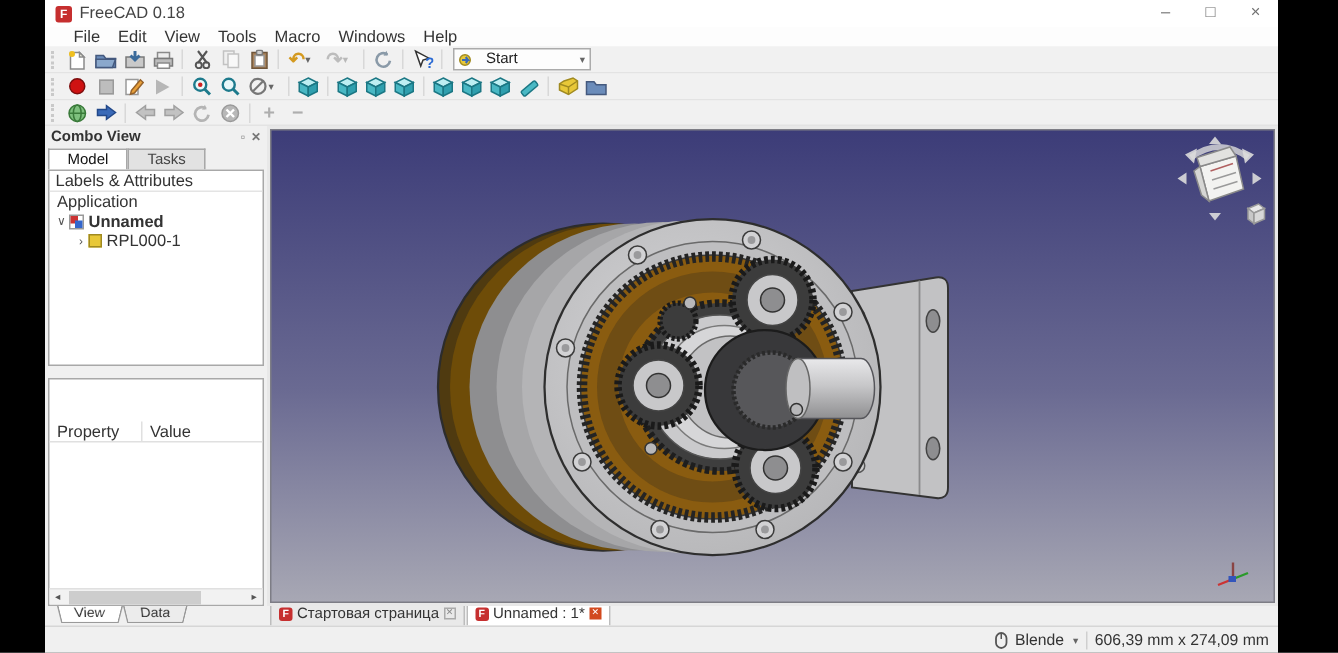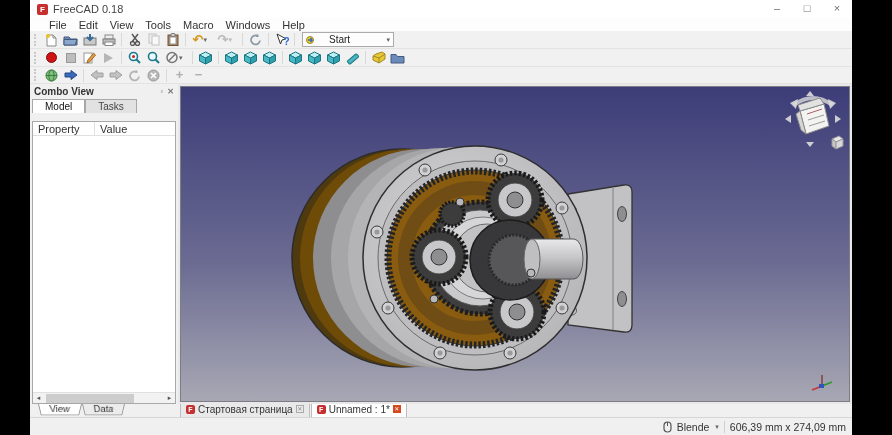--- a/index.html
+++ b/index.html
@@ -29,21 +29,21 @@
   .caret { font-size:7px; color:#666; margin-left:1px; }
   .dd-caret { font-size:7px; color:#666; width:7px; }
   .undo-glyph { font-size:13px; font-weight:bold; color:#d49a20; line-height:12px; }
   .redo-glyph { font-size:13px; font-weight:bold; color:#bcbcbc; line-height:12px; }
   .rec-dot { width:11px; height:11px; border-radius:50%; background:#cf1212; border:1px solid #7d0e0e; }
   .stop-sq { width:10px; height:10px; background:#bdbdbd; border:1px solid #9a9a9a; }
   .run-tri { width:0; height:0; border-left:9px solid #b6b6b6; border-top:5px solid transparent; border-bottom:5px solid transparent; }
   .plus-glyph,.minus-glyph { font-size:13px; font-weight:bold; color:#aeaeae; line-height:12px; }
   .wb-select { width:92px; height:15px; background:#fdfdfd; border:1px solid #ababab; display:flex;
     align-items:center; padding:0 3px; margin-left:4px; }
-  .wb-select .lbl { flex:1; font-size:10px; color:#222; padding-left:14px; }
+  .wb-select .lbl { flex:1; font-size:10px; color:#222; padding-left:9px; }
 
   
   .main { flex:1; display:flex; min-height:0; }
   .dock { width:148px; flex:none; background:#f0f0f0; display:flex; flex-direction:column; padding:1px 2px 0 2px; }
   .dock-title { height:13px; display:flex; align-items:center; font-size:10px; color:#333; padding:0 2px; flex:none;font-weight:bold; }
   .dock-title .dt-btns { margin-left:auto; display:flex; gap:4px; color:#777; font-size:8px; }
   .cv-tabs { height:14px; display:flex; flex:none; margin-top:1px; }
   .cv-tab { padding:0 12px; font-size:10px; line-height:14px; border:1px solid #a8a8a8; border-bottom:none;
     background:#e2e2e2; color:#444; }
   .cv-tab.active { background:#fff; color:#111; }
@@ -52,21 +52,21 @@
   .tree-row { display:flex; align-items:center; height:13px; padding-left:3px; }
   .tw { width:10px; color:#555; font-size:8px; text-align:center; }
   .tree-label { margin-left:3px; }
   .bold { font-weight:bold; }
   .doc-icon { width:10px; height:10px; position:relative; background:#fff; border:1px solid #999; }
   .doc-icon::before { content:""; position:absolute; left:0; top:0; width:5px; height:5px; background:#c33; }
   .doc-icon::after { content:""; position:absolute; right:0; bottom:0; width:5px; height:5px; background:#36c; }
   .part-icon { width:9px; height:9px; background:#e8c838; border:1px solid #a08a20; }
   .dock-gap { height:8px; flex:none; }
   .prop-box { flex:1; background:#fff; border:1px solid #a8a8a8; display:flex; flex-direction:column; min-height:0; }
-  .prop-header { height:14px; display:flex; border-bottom:1px solid #e0e0e0; color:#333; flex:none; }
+  .prop-header { height:14px; display:flex; border-bottom:1px solid #e0e0e0; color:#333; flex:none;margin-top:28px; }
   .prop-col { line-height:14px; padding-left:5px; }
   .prop-col.p1 { width:62px; border-right:1px solid #e0e0e0; }
   .prop-body { flex:1; }
   .hscroll { height:11px; background:#f2f2f2; display:flex; align-items:center; border-top:1px solid #e0e0e0; flex:none; }
   .hs-arrow { width:11px; text-align:center; font-size:7px; color:#555; }
   .hs-thumb { height:9px; background:#cdcdcd; width:88px; margin-left:2px; }
   .vd-tabs { height:13px; display:flex; flex:none; padding-left:6px; background:#f0f0f0; }
   .vd-tab { font-size:10px; line-height:12px; padding:0 10px; border:1px solid #9a9a9a; border-top:none;
     background:#fff; transform:perspective(6px) rotateX(-4deg); transform-origin:top; }
   .vd-tab.alt { background:#ececec; }
@@ -366,20 +366,36 @@
       <div class="dock-title">
         <span>Combo View</span>
         <span class="dt-btns">
           <span>▫</span>
           <span>✕</span>
         </span>
       </div>
       <div class="cv-tabs">
         <div class="cv-tab active">Model</div>
         <div class="cv-tab">Tasks</div>
+      </div>
+      <div class="tree-box">
+        <div class="tree-header">Labels &amp; Attributes</div>
+        <div class="tree-row">
+          <span style="margin-left:2px">Application</span>
+        </div>
+        <div class="tree-row">
+          <span class="tw">∨</span>
+          <span class="doc-icon"></span>
+          <span class="tree-label bold">Unnamed</span>
+        </div>
+        <div class="tree-row" style="padding-left:16px">
+          <span class="tw">›</span>
+          <span class="part-icon"></span>
+          <span class="tree-label">RPL000-1</span>
+        </div>
       </div>
       <div class="dock-gap"></div>
       <div class="prop-box">
         <div class="prop-header">
           <div class="prop-col p1">Property</div>
           <div class="prop-col">Value</div>
         </div>
         <div class="prop-body"></div>
         <div class="hscroll">
           <span class="hs-arrow">◂</span>

